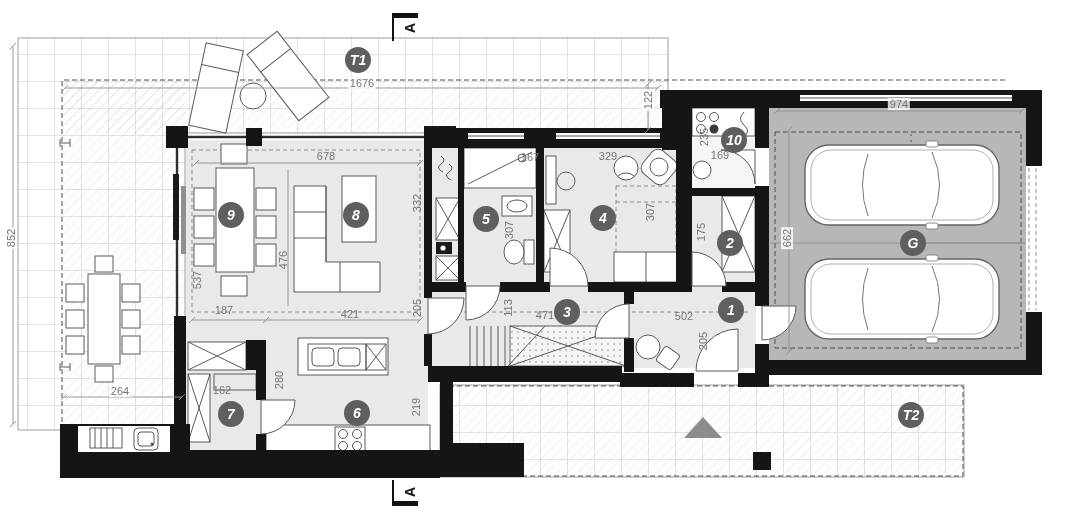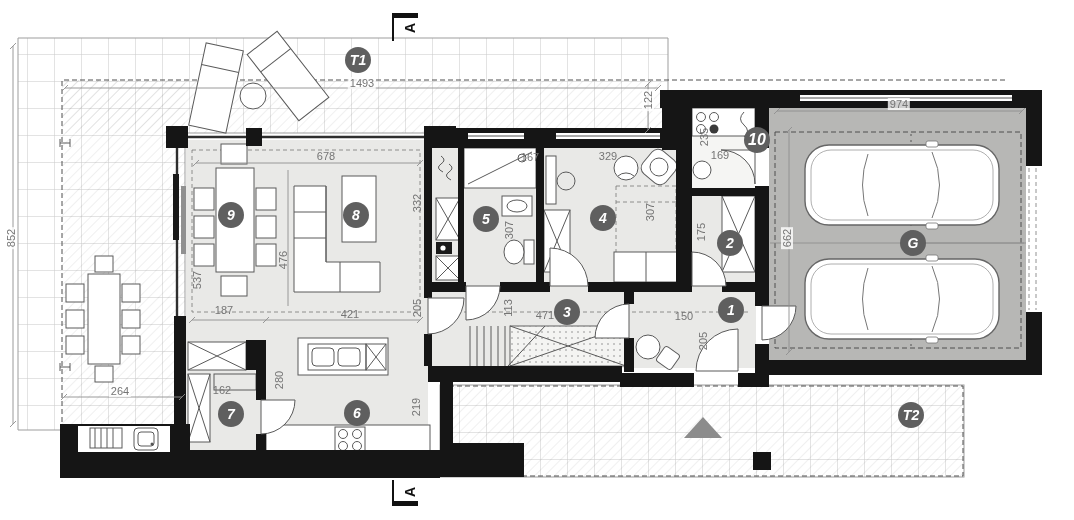--- a/index.html
+++ b/index.html
@@ -311,54 +311,54 @@
         <path class="dl" d="M645,87 l6,-6 M645,133 l6,-6"></path>
     <line class="dl" x1="64" y1="397" x2="182" y2="397"></line>
         <path class="dl" d="M61,400 l6,-6 M179,400 l6,-6"></path>
     <line class="dl" x1="288" y1="170" x2="288" y2="306"></line>
     <line class="dl" x1="192" y1="320" x2="420" y2="320"></line>
         <path class="dl" d="M189,323 l6,-6 M263,323 l6,-6 M417,323 l6,-6"></path>
     <line class="dl" x1="926" y1="243" x2="1024" y2="243"></line>
   </g>
 </svg>
 
-<span class="lbl dim bgw" style="left:362px;top:83px;">1493</span>
+<span class="lbl dim bgw" style="left:362px;top:83px;">1676</span>
 <span class="lbl dim v bgw" style="left:648px;top:100px;">122</span>
 <span class="lbl dim v bgw" style="left:11px;top:238px;">852</span>
 <span class="lbl dim bgw" style="left:120px;top:391px;">264</span>
 <span class="lbl dim" style="left:326px;top:156px;">678</span>
 <span class="lbl dim v" style="left:197px;top:280px;">537</span>
 <span class="lbl dim v" style="left:283px;top:260px;">476</span>
 <span class="lbl dim v" style="left:417px;top:203px;">332</span>
 <span class="lbl dim" style="left:224px;top:310px;">187</span>
 <span class="lbl dim" style="left:350px;top:314px;">421</span>
 <span class="lbl dim v" style="left:417px;top:308px;">205</span>
 <span class="lbl dim" style="left:530px;top:157px;">167</span>
 <span class="lbl dim v" style="left:509px;top:230px;">307</span>
 <span class="lbl dim" style="left:608px;top:156px;">329</span>
 <span class="lbl dim v" style="left:650px;top:212px;">307</span>
 <span class="lbl dim v" style="left:508px;top:308px;">113</span>
 <span class="lbl dim" style="left:545px;top:315px;">471</span>
-<span class="lbl dim" style="left:684px;top:316px;">150</span>
+<span class="lbl dim" style="left:684px;top:316px;">502</span>
 <span class="lbl dim v" style="left:703px;top:341px;">205</span>
 <span class="lbl dim v" style="left:704px;top:137px;">235</span>
 <span class="lbl dim" style="left:720px;top:155px;">169</span>
 <span class="lbl dim v" style="left:701px;top:232px;">175</span>
 <span class="lbl dim bgw" style="left:899px;top:104px;">974</span>
 <span class="lbl dim v bgw" style="left:787px;top:238px;">662</span>
 <span class="lbl dim v" style="left:279px;top:380px;">280</span>
 <span class="lbl dim v" style="left:416px;top:407px;">219</span>
 <span class="lbl dim" style="left:222px;top:390px;">162</span>
 
 
 <div class="badge" style="left:231px;top:215px;">9</div>
 <div class="badge" style="left:356px;top:215px;">8</div>
 <div class="badge" style="left:486px;top:219px;">5</div>
 <div class="badge" style="left:603px;top:218px;">4</div>
-<div class="badge" style="left:734px;top:140px;font-size:16px;margin-left:23px;">10</div>
+<div class="badge" style="left:734px;top:140px;font-size:14px;">10</div>
 <div class="badge" style="left:730px;top:243px;">2</div>
 <div class="badge" style="left:731px;top:310px;">1</div>
 <div class="badge" style="left:567px;top:312px;">3</div>
 <div class="badge" style="left:357px;top:413px;">6</div>
 <div class="badge" style="left:231px;top:414px;">7</div>
 <div class="badge" style="left:358px;top:60px;">T1</div>
 <div class="badge" style="left:911px;top:415px;">T2</div>
 <div class="badge" style="left:913px;top:243px;">G</div>
 
 <div class="bar" style="left:392px;top:13px;width:26px;height:5px;"></div>

